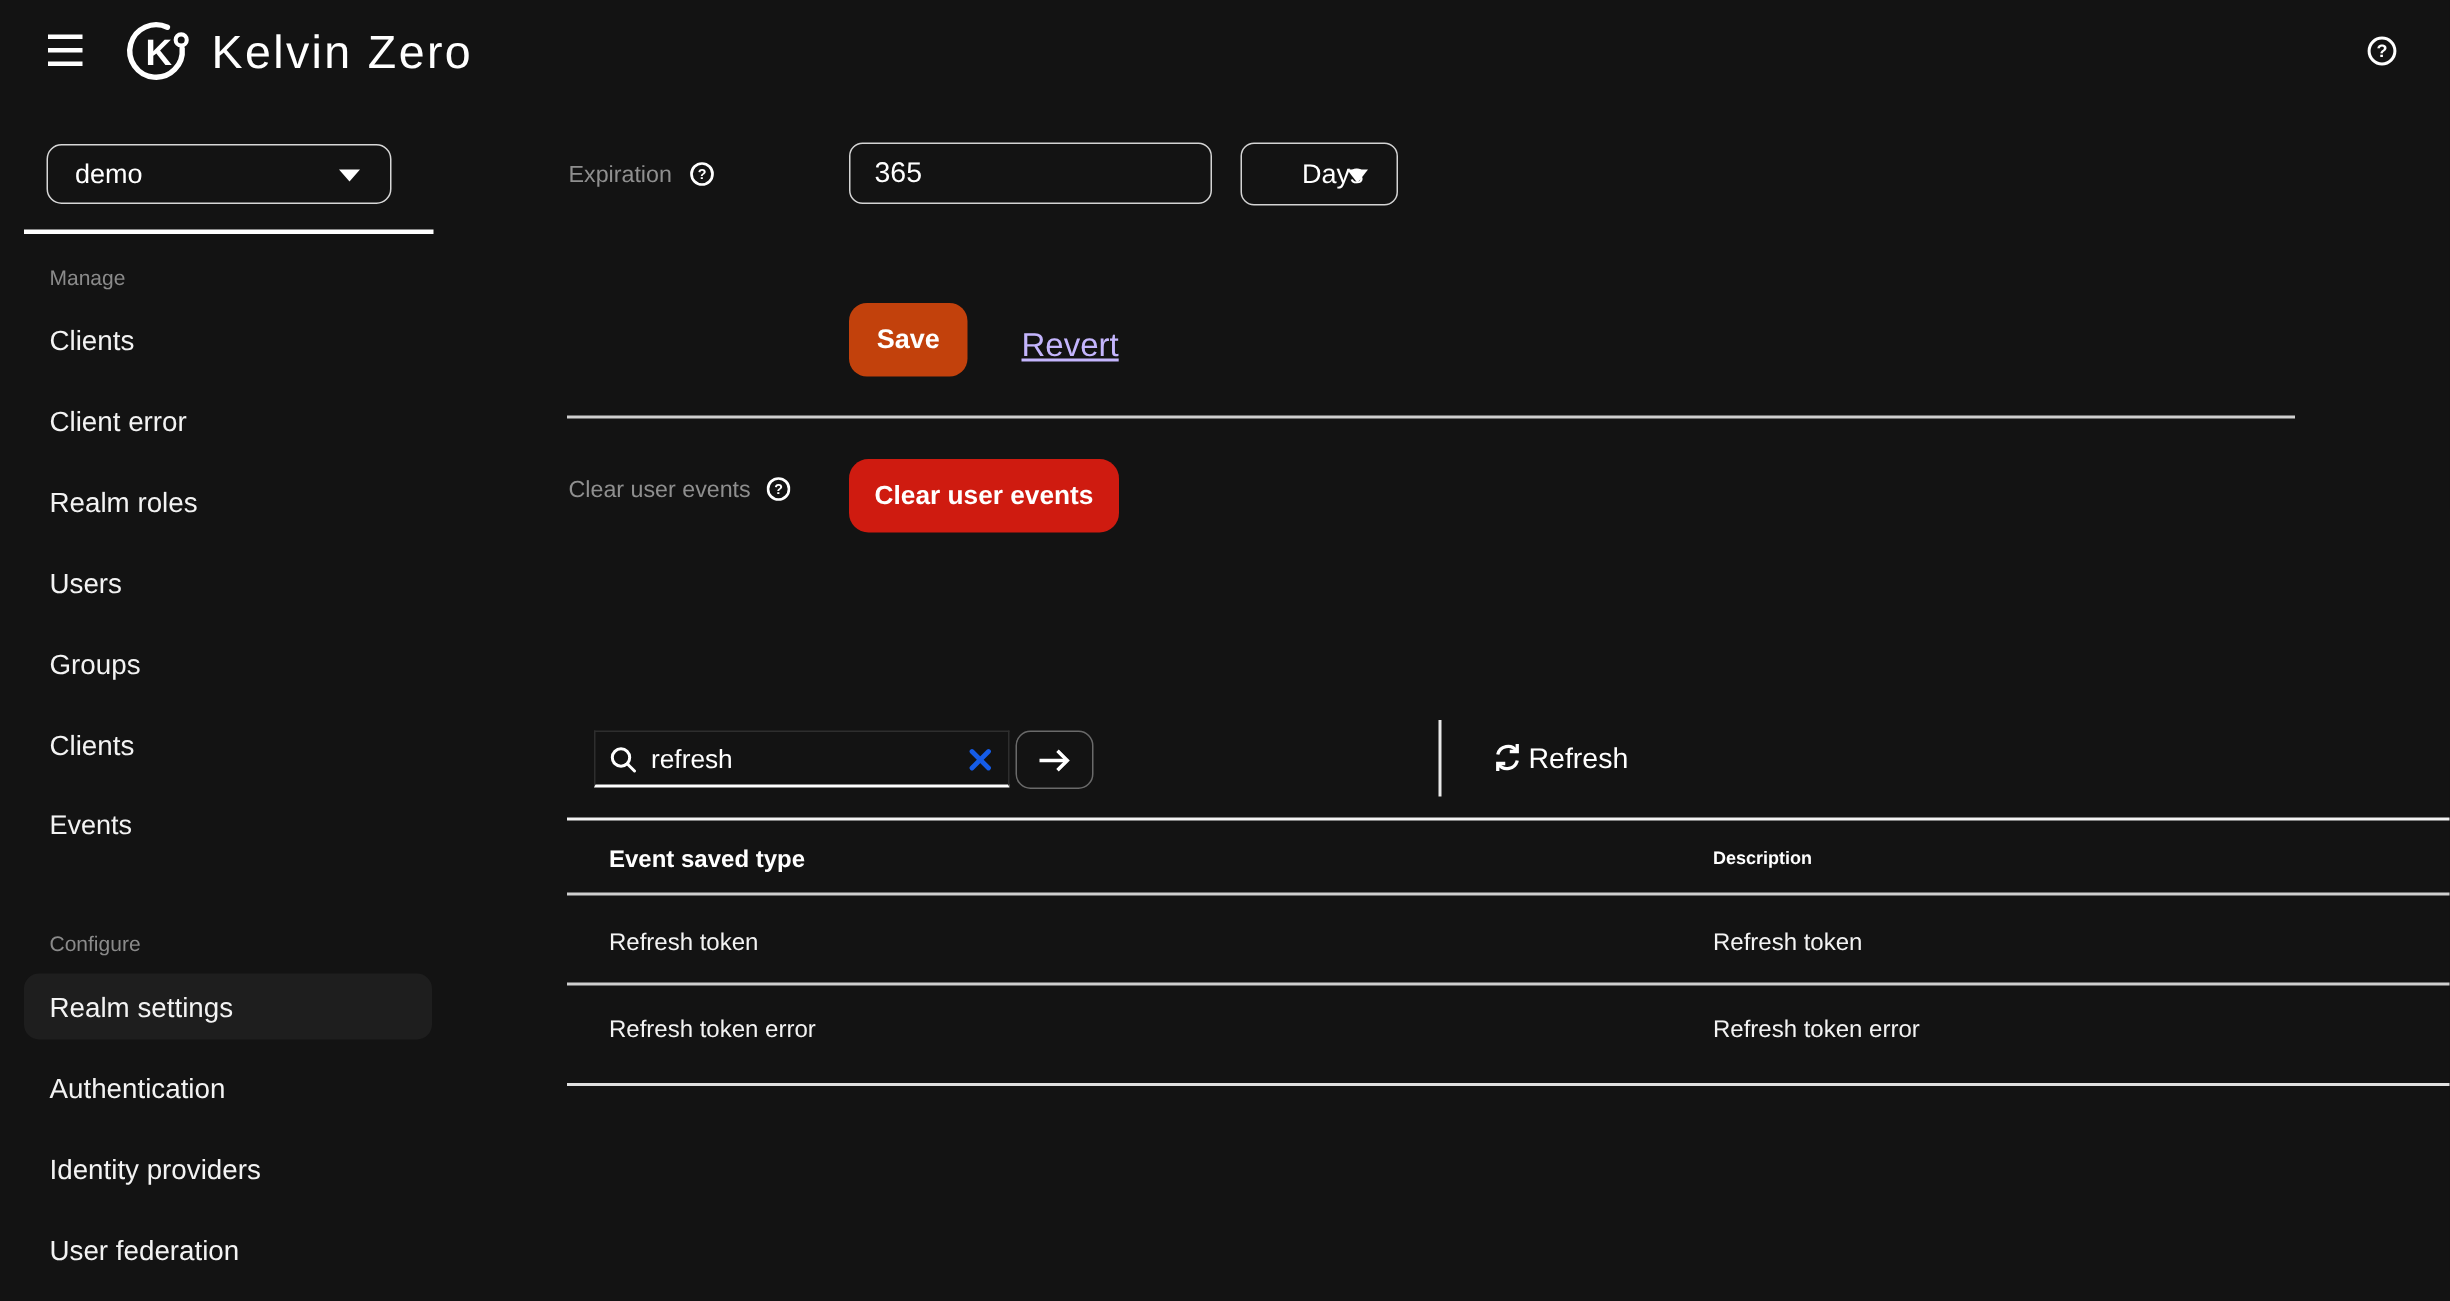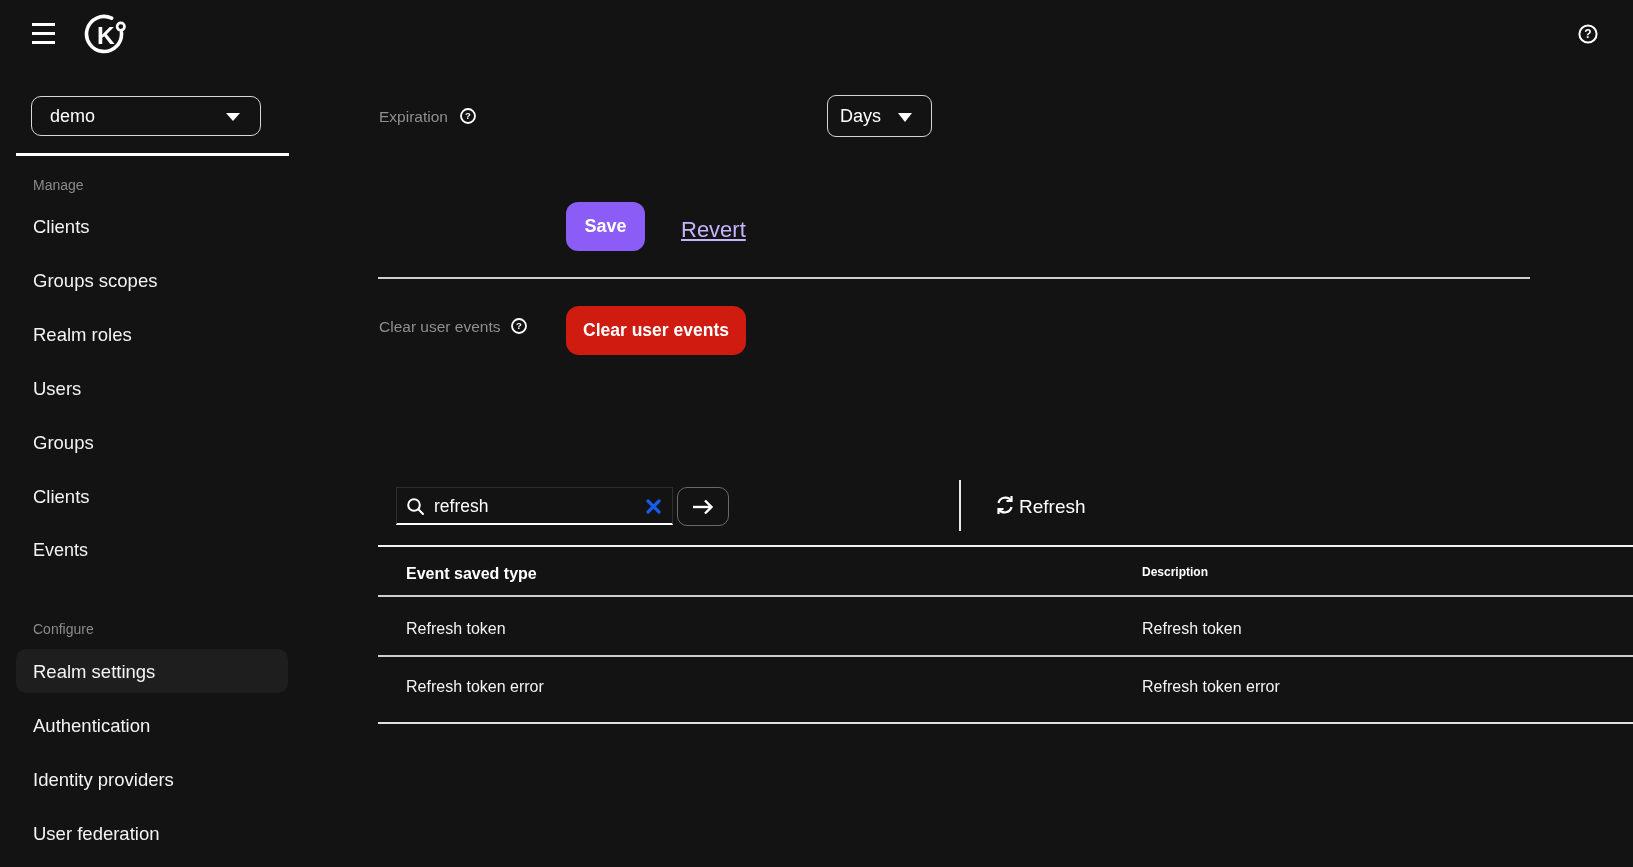--- a/index.html
+++ b/index.html
@@ -1,73 +1,77 @@
 <!DOCTYPE html>
 <html><head>
 <meta charset="utf-8">
 <style>
   * { margin:0; padding:0; box-sizing:border-box; }
   html,body { width:1633px; height:867px; background:#131313; overflow:hidden;
     font-family:"Liberation Sans", sans-serif; color:#f3f3f3; }
   .abs { position:absolute; }
   .label { color:#8f8f8f; font-size:15.5px; }
   .vcenter { display:flex; align-items:center; }
-  .blue { background:#8b5cf6; }
+  .blue { background:#c2410c; }
   .btn { border-radius:12px; color:#fff; font-weight:bold; font-size:18px;
          display:flex; align-items:center; justify-content:center; }
 </style>
 </head>
 <body>
 <div class="abs" style="left:0;top:0;width:1633px;height:867px;">
 
   <div class="abs" style="left:32px;top:23px;width:23px;height:21px;">
     <div style="height:3px;background:#fff;"></div>
     <div style="height:3px;background:#fff;margin-top:6px;"></div>
     <div style="height:3px;background:#fff;margin-top:6px;"></div>
   </div>
 
   <svg class="abs" style="left:83px;top:13px;" width="43" height="43" viewBox="0 0 43 43">
     <path d="M 38.45 19.3 A 17.5 17.5 0 1 1 28.6 5.2" fill="none" stroke="#fff" stroke-width="3.6" stroke-linecap="round"></path>
     <circle cx="37.8" cy="13.6" r="3.7" fill="none" stroke="#fff" stroke-width="2.7"></circle>
     <text x="14" y="30.5" font-size="24.5" font-weight="bold" fill="#fff">K</text>
   </svg>
+  <div class="abs" style="left:141px;top:17px;font-size:31px;letter-spacing:1.6px;color:#fff;">Kelvin Zero</div>
 
   <svg class="abs" style="left:1578px;top:24px;" width="20" height="20" viewBox="0 0 20 20">
     <circle cx="10" cy="10" r="8.6" fill="none" stroke="#fff" stroke-width="2"></circle>
     <text x="10" y="14.2" font-size="12" font-weight="bold" fill="#fff" text-anchor="middle">?</text>
   </svg>
 
   <div class="abs vcenter" style="left:31px;top:96px;width:230px;height:40px;border:1.5px solid #d8d8d8;border-radius:10px;">
     <span style="margin-left:18px;font-size:18px;color:#fff;">demo</span>
     <div style="position:absolute;right:20px;top:15.5px;width:0;height:0;border-left:7px solid transparent;border-right:7px solid transparent;border-top:8.5px solid #fff;"></div>
   </div>
   <div class="abs" style="left:16px;top:153px;width:273px;height:2.5px;background:#fff;"></div>
 
   <div class="abs label" style="left:33px;top:177px;font-size:14px;color:#8a8a8a;">Manage</div>
   <div class="abs" style="left:33px;top:216px;font-size:18.5px;">Clients</div>
-  <div class="abs" style="left:33px;top:270px;font-size:18.5px;">Groups scopes</div>
+  <div class="abs" style="left:33px;top:270px;font-size:18.5px;">Client error</div>
   <div class="abs" style="left:33px;top:324px;font-size:18.5px;">Realm roles</div>
   <div class="abs" style="left:33px;top:378px;font-size:18.5px;">Users</div>
   <div class="abs" style="left:33px;top:432px;font-size:18.5px;">Groups</div>
   <div class="abs" style="left:33px;top:486px;font-size:18.5px;">Clients</div>
   <div class="abs" style="left:33px;top:540px;font-size:18px;">Events</div>
 
   <div class="abs label" style="left:33px;top:621px;font-size:14px;color:#8a8a8a;">Configure</div>
   <div class="abs" style="left:16px;top:649px;width:272px;height:44px;background:#1e1e1e;border-radius:10px;"></div>
   <div class="abs" style="left:33px;top:661px;font-size:18.5px;">Realm settings</div>
   <div class="abs" style="left:33px;top:715px;font-size:18.5px;">Authentication</div>
   <div class="abs" style="left:33px;top:769px;font-size:18.5px;">Identity providers</div>
   <div class="abs" style="left:33px;top:823px;font-size:18.5px;">User federation</div>
 
   <div class="abs label" style="left:379px;top:108px;">Expiration</div>
   <svg class="abs" style="left:460px;top:108px;" width="16" height="16" viewBox="0 0 16 16">
     <circle cx="8" cy="8" r="7" fill="none" stroke="#fff" stroke-width="1.8"></circle>
     <text x="8" y="11.4" font-size="9.5" font-weight="bold" fill="#fff" text-anchor="middle">?</text>
   </svg>
-  <div class="abs vcenter" style="left:827px;top:95px;width:105px;height:42px;border:1px solid #d4d4d4;border-radius:9px;">
+  <div class="abs vcenter" style="left:566px;top:95px;width:242px;height:41px;border:1px solid #d4d4d4;border-radius:9px;">
+    <span style="margin-left:16px;font-size:19px;color:#fff;">365</span>
+  </div>
+  <div class="abs vcenter" style="left:827px;top:95px;width:105px;height:42px;border:1px solid #d4d4d4;border-radius:9px;padding-left:28px;">
     <span style="margin-left:12px;font-size:18px;color:#fff;">Days</span>
     <div style="position:absolute;right:19px;top:17px;width:0;height:0;border-left:7.5px solid transparent;border-right:7.5px solid transparent;border-top:9px solid #fff;"></div>
   </div>
 
   <div class="abs btn blue" style="left:566px;top:202px;width:79px;height:49px;">Save</div>
   <div class="abs" style="left:681px;top:217px;font-size:22px;color:#c4b5fd;text-decoration:underline;">Revert</div>
   <div class="abs" style="left:378px;top:277px;width:1152px;height:1.5px;background:#cfcfcf;"></div>
 
   <div class="abs label" style="left:379px;top:318px;">Clear user events</div>
   <svg class="abs" style="left:511px;top:318px;" width="16" height="16" viewBox="0 0 16 16">

